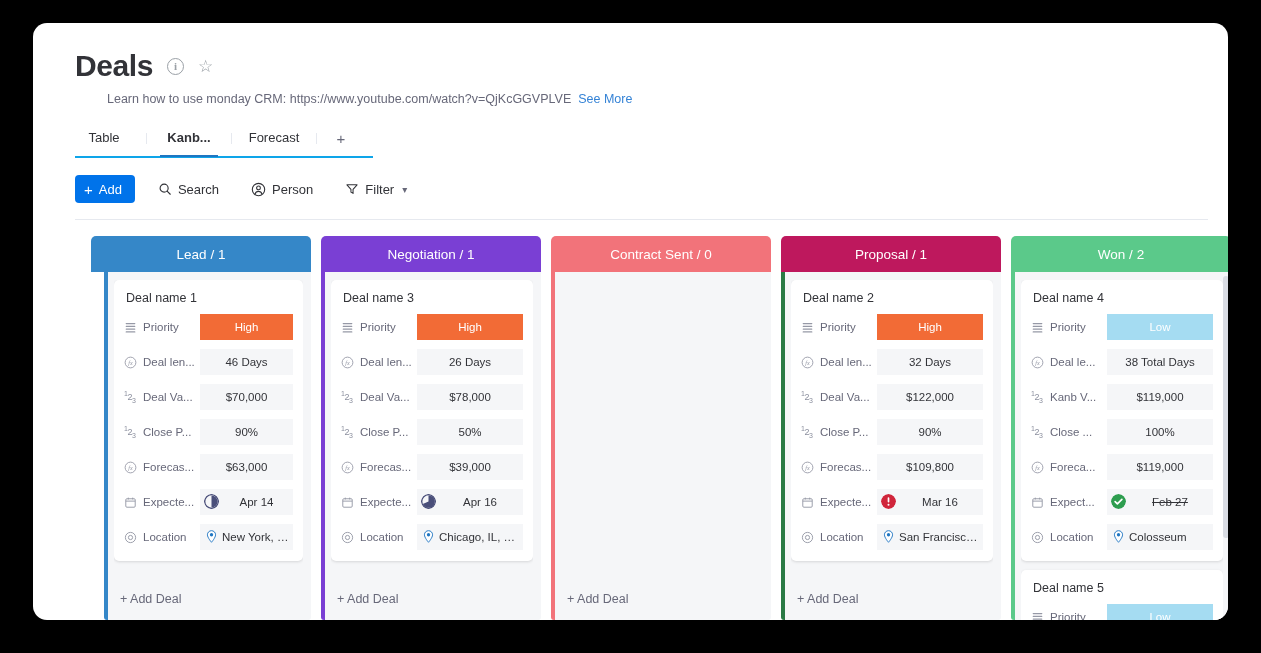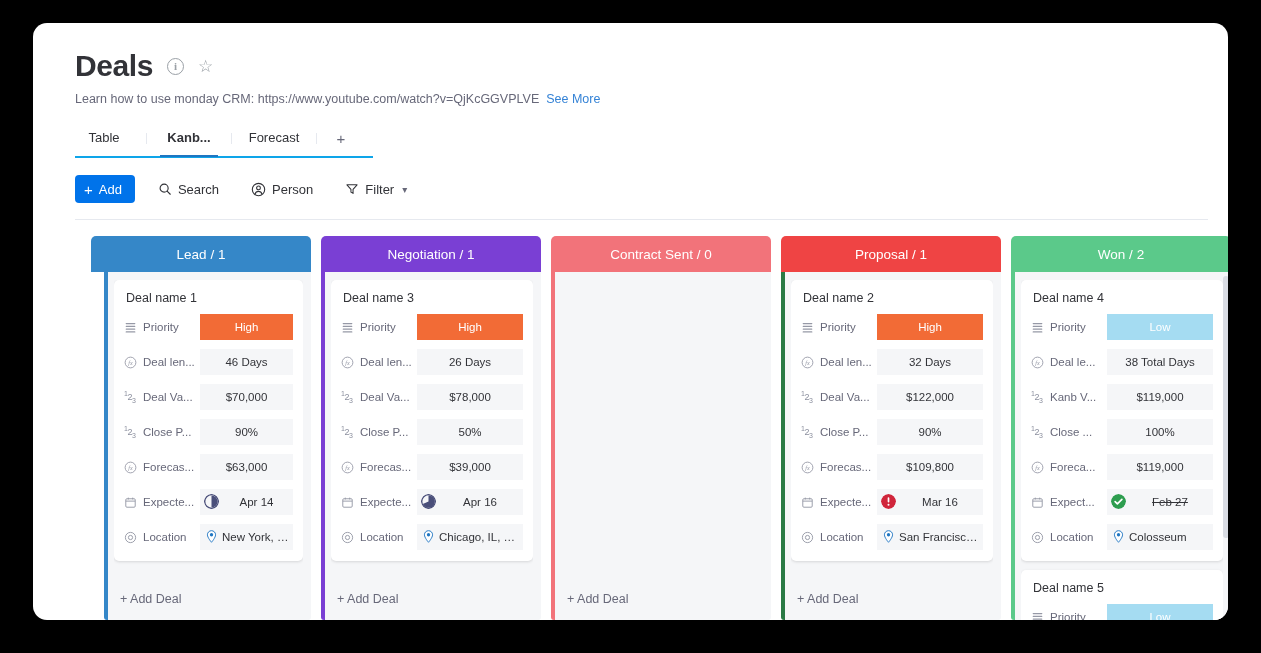--- a/index.html
+++ b/index.html
@@ -41,21 +41,21 @@
     width: 17px; height: 17px; border-radius: 50%;
     border: 1.3px solid #9aa0a6;
     display: inline-flex; align-items: center; justify-content: center;
     color: #9aa0a6; font-size: 11px; font-weight: bold;
     font-family: "Liberation Serif", serif;
     cursor: pointer;
   }
   .star-icon { color: #9aa0a6; font-size: 17px; line-height: 1; cursor: pointer; }
   .subtitle {
     margin-top: 11px;
-    font-size: 12.5px; color: #676879;
+    font-size: 12.5px; color: #676879; margin-left: 32px;
   }
   .subtitle .see-more { color: #3583d6; margin-left: 7px; cursor: pointer; }
 
   
   .tabs {
     margin-top: 18px;
     display: flex; align-items: stretch;
     border-bottom: 2px solid #0ea5e9;
     width: 298px;
   }
@@ -494,21 +494,21 @@
           <div class="col">
             <div class="col-head" style="background: rgb(242, 115, 122);">
               <span>Contract Sent / 0</span>
             </div>
             <div class="col-body" style="border-left-color: rgb(242, 115, 122);">
               <div class="col-scroll"></div>
               <div class="add-deal" style="margin-top: auto;">+ Add Deal</div>
             </div>
           </div>
           <div class="col">
-            <div class="col-head" style="background: #ef4444;">
+            <div class="col-head" style="background: #be185d;">
               <span>Proposal / 1</span>
             </div>
             <div class="col-body" style="border-left-color: rgb(43, 122, 69);">
               <div class="col-scroll">
                 <div class="card">
                   <div class="card-title">Deal name 2</div>
                   <div class="row">
                     <div class="row-label">
                       <span>
                         <svg class="ic" viewBox="0 0 16 16">

